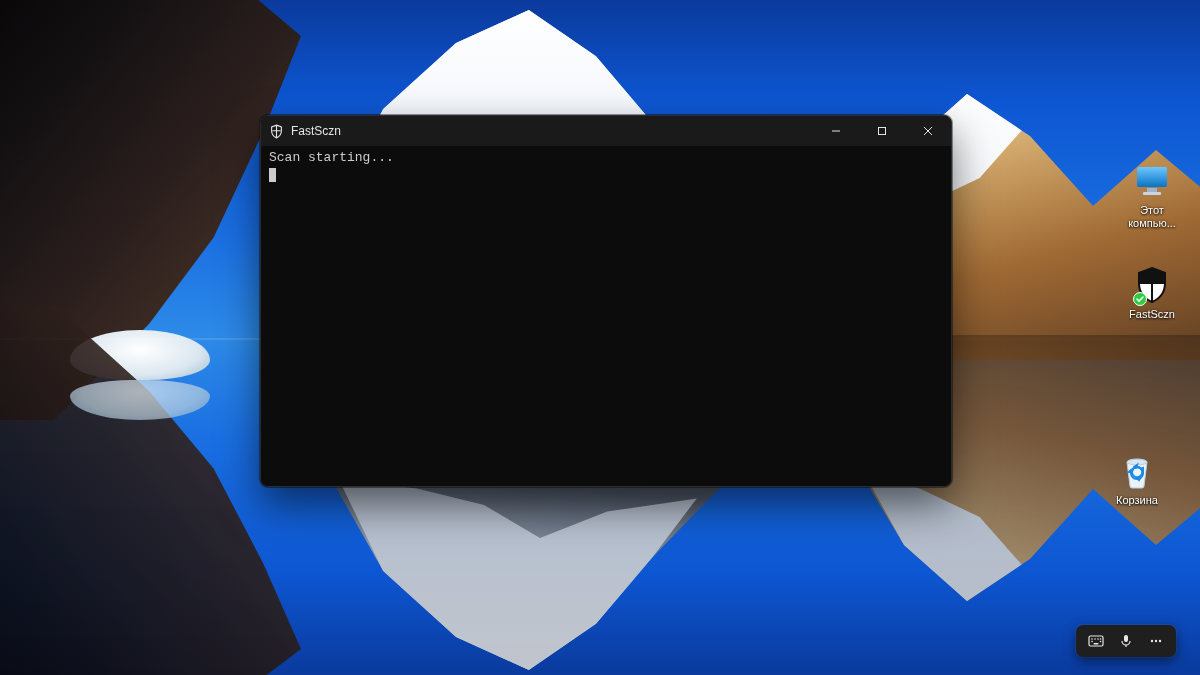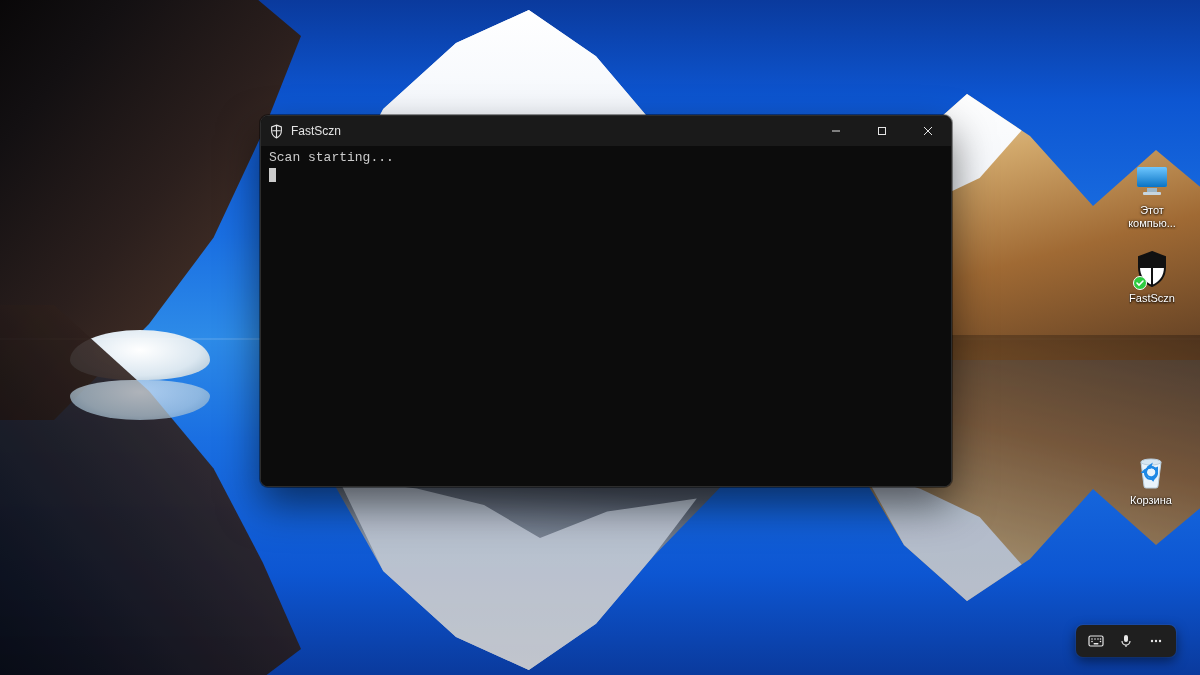--- a/index.html
+++ b/index.html
@@ -143,21 +143,21 @@
   }
 
   
   .desktop-icons {
     position: absolute;
     right: 10px;
     top: 160px;
     width: 76px;
     display: flex;
     flex-direction: column;
-    gap: 18px;
+    gap: 34px;
     align-items: center;
   }
   .dicon {
     width: 74px;
     display: flex;
     flex-direction: column;
     align-items: center;
     gap: 2px;
     cursor: pointer;
   }
@@ -175,21 +175,21 @@
     text-align: center;
     text-shadow: 0 1px 2px rgba(0,0,0,0.9), 0 0 3px rgba(0,0,0,0.8);
     max-width: 74px;
     overflow: hidden;
     white-space: normal;
     word-break: break-word;
   }
   
   .recycle-wrap {
     position: absolute;
-    right: 10px;
+    right: 24px;
     top: 450px;
     width: 76px;
   }
 
   
   .console-window {
     position: absolute;
     left: 260px;
     top: 115px;
     width: 690px;

